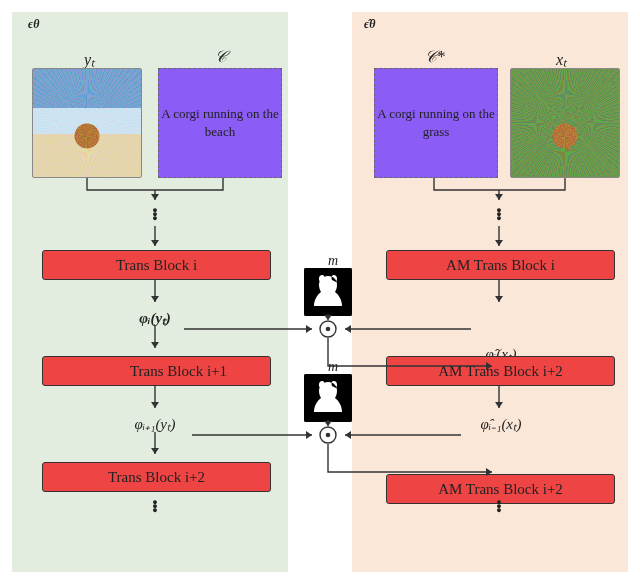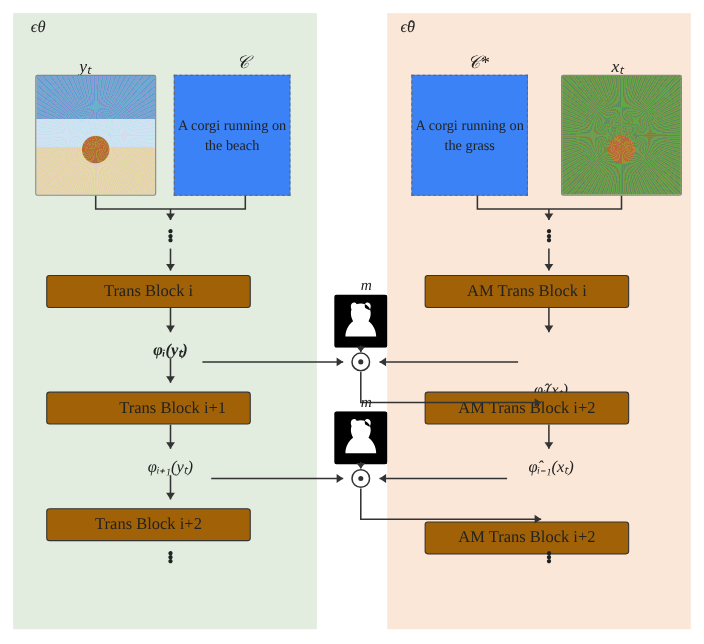--- a/index.html
+++ b/index.html
@@ -23,67 +23,68 @@
     top: 12px;
     height: 560px;
   }
   .panel-left  { left: 12px;  width: 276px; background: #e2ecdf; }
   .panel-right { right: 12px; width: 276px; background: #fbe7d8; }
 
   .top-label {
     position: absolute;
     top: 17px;
     font-style: italic;
-    font-size: 15px;
+    font-size: 12px;
+    font-weight: bold;
   }
 
   .img-label {
     position: absolute;
     top: 48px;
     font-style: italic;
     font-size: 16px;
   }
   .noise-img {
     position: absolute;
     top: 68px;
     width: 110px;
     height: 110px;
     border: 1px solid #888;
     border-radius: 2px;
     overflow: hidden;
   }
   .prompt-box {
     position: absolute;
     top: 68px;
-    width: 106px;
+    width: 124px;
     height: 110px;
     border: 1.4px dashed #666;
-    background: #3b82f6;
+    background: #8b5cf6;
     font-size: 13px;
     text-align: center;
     display: flex;
     align-items: center;
     justify-content: center;
     padding: 0;
     line-height: 1.35;
     font-family: Georgia, 'Times New Roman', serif;
   }
   .c-label {
     position: absolute;
     top: 48px;
     font-style: italic;
     font-family: 'Georgia', serif;
     font-size: 16px;
   }
 
   .block {
     position: absolute;
     height: 30px;
-    width: 186px;
-    background: #a16207;
+    width: 229px;
+    background: #ef4444;
     border: 1px solid #333;
     border-radius: 3px;
     display: flex;
     align-items: center;
     justify-content: center;
     font-size: 15px;
   }
   .phi {
     position: absolute;
     font-style: italic;
@@ -151,21 +152,21 @@
 <body>
 
 <div class="stage">
 
   <div class="panel panel-left"></div>
   <div class="panel panel-right"></div>
 
   <div class="top-label" style="left:28px;">ϵθ</div>
   <div class="top-label" style="left:364px;">ϵ̂θ</div>
 
-  <div class="img-label" style="left:72px;">yₜ</div>
+  <div class="img-label" style="left:84px;">yₜ</div>
   <div class="noise-img beach" style="left:32px;">
     <div class="noise-overlay"></div>
   </div>
   <div class="c-label" style="left:215px;">𝒞</div>
   <div class="prompt-box" style="left:158px;">A corgi running on the beach</div>
 
   <div class="c-label" style="left:425px;">𝒞*</div>
   <div class="prompt-box" style="left:374px;">A corgi running on the grass</div>
   <div class="img-label" style="left:556px;text-align:right;">xₜ</div>
   <div class="noise-img grass" style="left:510px;">

